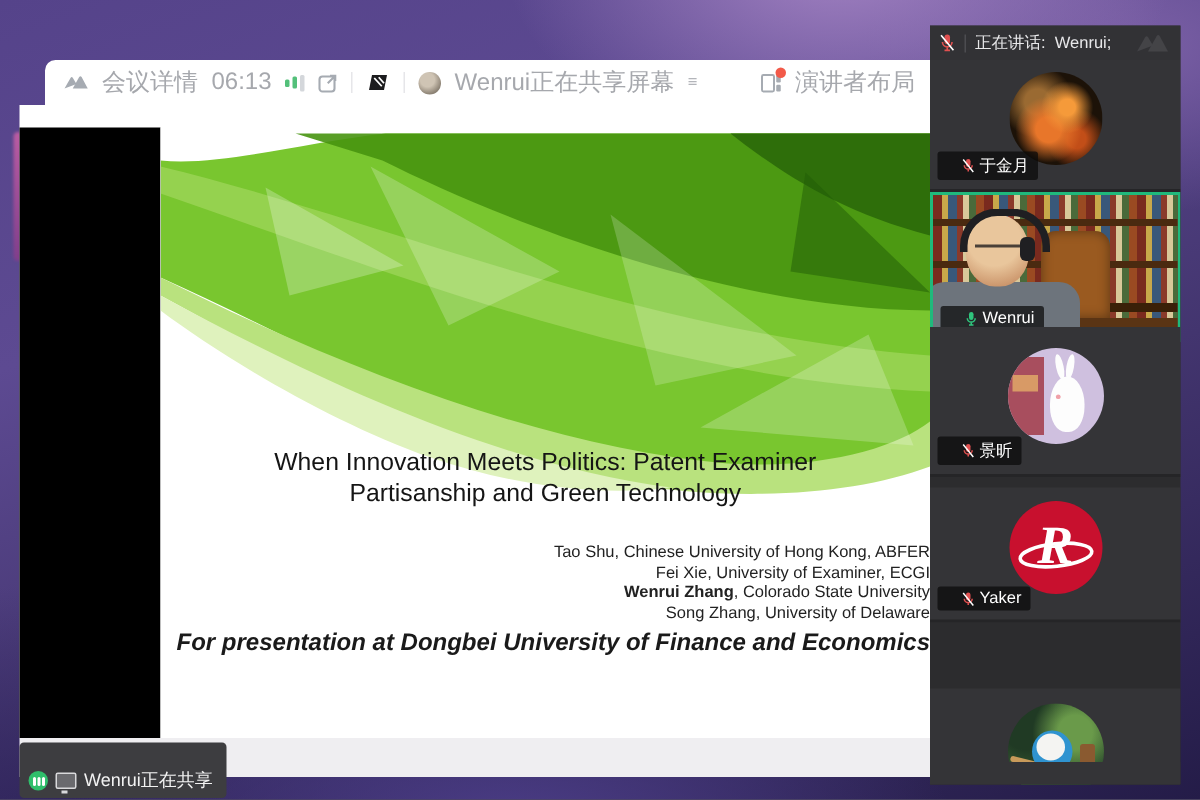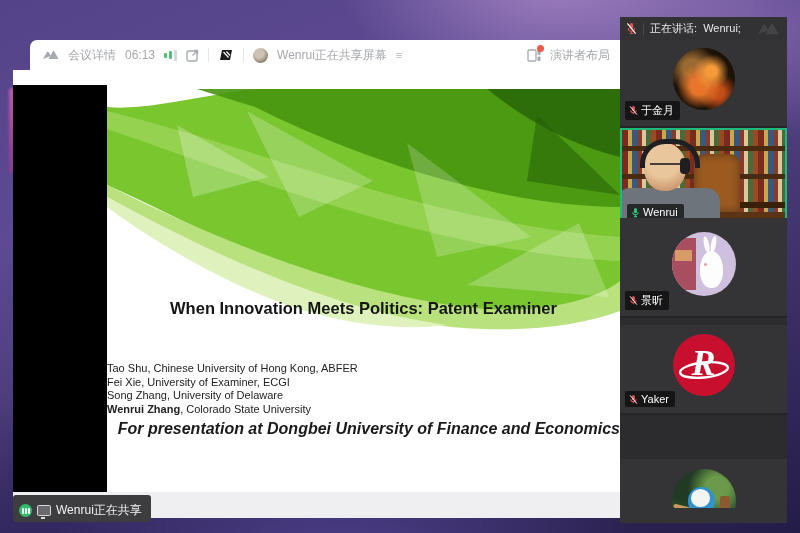--- a/index.html
+++ b/index.html
@@ -12,68 +12,68 @@
       radial-gradient(ellipse 500px 300px at 40px 600px, #2c2258 0%, rgba(44,34,88,0) 70%),
       linear-gradient(160deg, #55438a 0%, #5d4a92 30%, #43356f 62%, #241c48 100%);}
   .streak{position:absolute;left:9px;top:88px;width:6px;height:86px;border-radius:4px;
     background:linear-gradient(180deg,#d262a8,#8a3c8a);opacity:.8;filter:blur(1px);}
 
   
   .toolbar{position:absolute;left:30px;top:40px;width:590px;height:30px;background:#fff;
     border-radius:7px 0 0 0;display:flex;align-items:center;justify-content:space-between;
     padding:0 10px 0 12px;box-sizing:border-box;}
   .tb-group{display:flex;align-items:center;gap:9px;}
-  .tb-text{color:#a6a8ad;font-size:12px;white-space:nowrap;}
+  .tb-text{color:#a6a8ad;font-size:16px;white-space:nowrap;}
   .tb-divider{width:1px;height:14px;background:#e6e6e9;}
   .sigbars{display:flex;align-items:flex-end;gap:2px;height:12px;}
   .sigbars i{display:block;width:3px;border-radius:1px;background:#53c07a;}
   .sigbars i:nth-child(1){height:5px;}
   .sigbars i:nth-child(2){height:8px;}
   .sigbars i:nth-child(3){height:11px;background:#d4d7db;}
   .mini-avatar{width:15px;height:15px;border-radius:50%;
     background:radial-gradient(circle at 40% 35%,#cfc4b4 0 35%,#8f8577 70%,#6e675c);}
   .menu-glyph{color:#b3b5ba;font-size:11px;}
   .layout-wrap{position:relative;display:flex;align-items:center;}
   .red-dot{position:absolute;right:-3px;top:-4px;width:7px;height:7px;border-radius:50%;background:#f25a49;}
 
   
   .content{position:absolute;left:13px;top:70px;width:607px;height:422px;background:#ffffff;}
   .pillarbox{position:absolute;left:0;top:15px;width:94px;height:407px;background:#000;}
   .slide{position:absolute;left:94px;top:15px;width:513px;height:407px;background:#fff;overflow:hidden;}
   .slide svg{position:absolute;left:0;top:0;}
   .slide-title{position:absolute;left:0;top:213px;width:100%;text-align:center;
-    font-size:16.5px;font-weight:bold;color:#151515;line-height:21px;}
-  .slide-authors{position:absolute;left:0;top:277px;width:100%;text-align:left;
+    font-size:16.5px;font-weight:normal;color:#151515;line-height:21px;}
+  .slide-authors{position:absolute;left:0;top:277px;width:100%;text-align:right;
     font-size:11px;color:#222;line-height:13.5px;}
   .slide-foot{position:absolute;left:0;top:337px;width:100%;text-align:right;
     font-size:16px;font-weight:bold;font-style:italic;color:#1a1a1a;line-height:14px;}
   .bname{font-weight:bold;}
   .bottom-strip{position:absolute;left:13px;top:492px;width:607px;height:26px;background:#efeef1;}
 
   
   .share-badge{position:absolute;left:13px;top:495px;height:23px;background:#3d3d40;border-radius:3px;
-    display:flex;align-items:center;gap:5px;padding:4px 9px 0 6px;color:#f2f2f2;font-size:12px;}
+    display:flex;align-items:center;gap:5px;padding:14px 9px 0 6px;color:#f2f2f2;font-size:12px;}
   .voice-dot{width:13px;height:13px;border-radius:50%;background:#2fbf6b;display:flex;align-items:center;justify-content:center;}
   .voice-dot i{display:block;width:2px;height:6px;background:#fff;border-radius:1px;box-shadow:3px 0 0 #fff,-3px 0 0 #fff;}
   .monitor{width:12px;height:9px;border:1.5px solid #d9d9db;border-radius:1.5px;position:relative;background:#6a6a6e;}
   .monitor:after{content:"";position:absolute;left:3px;bottom:-4px;width:4px;height:2px;background:#d9d9db;}
 
   
   .sidebar{position:absolute;left:620px;top:17px;width:167px;height:506px;background:#2c2c2e;overflow:hidden;}
   .sb-header{position:absolute;left:0;top:0;width:100%;height:23px;background:#323235;
     display:flex;align-items:center;gap:6px;padding:0 6px;box-sizing:border-box;}
   .sb-header .txt{color:#e8e8ea;font-size:11px;white-space:nowrap;}
   .sb-divider{width:1px;height:12px;background:#4c4c50;}
   .watermark{position:absolute;right:6px;top:4px;opacity:.9;}
   .tile{position:absolute;left:0;width:167px;background:#343437;box-sizing:border-box;
     border-bottom:2px solid #252527;}
   .tile.active{border:2px solid #1fb97c;}
   .avatar{position:absolute;left:50%;transform:translateX(-50%);border-radius:50%;overflow:hidden;}
   .name-tag{position:absolute;left:5px;bottom:6px;background:rgba(10,10,10,.72);border-radius:2px;
-    display:flex;align-items:center;gap:3px;padding:2px 6px 2px 4px;color:#fff;font-size:11px;white-space:nowrap;}
+    display:flex;align-items:center;gap:3px;padding:2px 6px 2px 16px;color:#fff;font-size:11px;white-space:nowrap;}
 
   
   .av-fish{background:
     radial-gradient(circle at 62% 38%, #f59a3a 0 10%, rgba(245,154,58,0) 32%),
     radial-gradient(circle at 42% 62%, #e8762a 0 16%, rgba(232,118,42,0) 42%),
     radial-gradient(circle at 30% 32%, #9a6a32 0 14%, rgba(154,106,50,0) 40%),
     radial-gradient(circle at 72% 72%, #c24e18 0 10%, rgba(194,78,24,0) 32%),
     #1c1208;}
   .av-rabbit{background:#cfc0df;}
   .rb-wall{position:absolute;left:0;top:10%;width:38%;height:80%;background:#a84e5e;}
@@ -177,26 +177,27 @@
         <path d="M0,100 C120,160 258,214 378,224 C440,228 490,214 513,196 L513,226 C460,246 380,250 300,236 C180,214 70,150 0,112 Z" fill="#b9e27e"></path>
         <path d="M0,112 C100,166 220,224 340,240 C296,246 238,240 180,220 C112,196 40,152 0,122 Z" fill="#dff2bd"></path>
         <path d="M140,26 L266,96 L192,132 Z" fill="#ffffff" opacity="0.22"></path>
         <path d="M300,58 L424,152 L330,172 Z" fill="#ffffff" opacity="0.2"></path>
         <path d="M360,200 L472,138 L502,212 Z" fill="#ffffff" opacity="0.22"></path>
         <path d="M70,40 L162,92 L86,112 Z" fill="#ffffff" opacity="0.25"></path>
         <path d="M430,30 L513,110 L420,96 Z" fill="#1f5c06" opacity="0.5"></path>
       </svg>
       <div class="slide-title">
         <div>When Innovation Meets Politics: Patent Examiner</div>
+        <div>Partisanship and Green Technology</div>
       </div>
       <div class="slide-authors">
         <div><span>Tao Shu</span><span>, Chinese University of Hong Kong, ABFER</span></div>
         <div><span>Fei Xie</span><span>, University of Examiner, ECGI</span></div>
+        <div><span class="bname">Wenrui Zhang</span><span>, Colorado State University</span></div>
         <div><span>Song Zhang</span><span>, University of Delaware</span></div>
-        <div><span class="bname">Wenrui Zhang</span><span>, Colorado State University</span></div>
       </div>
       <div class="slide-foot">
         <div>For presentation at Dongbei University of Finance and Economics</div>
       </div>
     </div>
   </div>
   <div class="bottom-strip"></div>
 
   <div class="share-badge">
     <span class="voice-dot icon">

